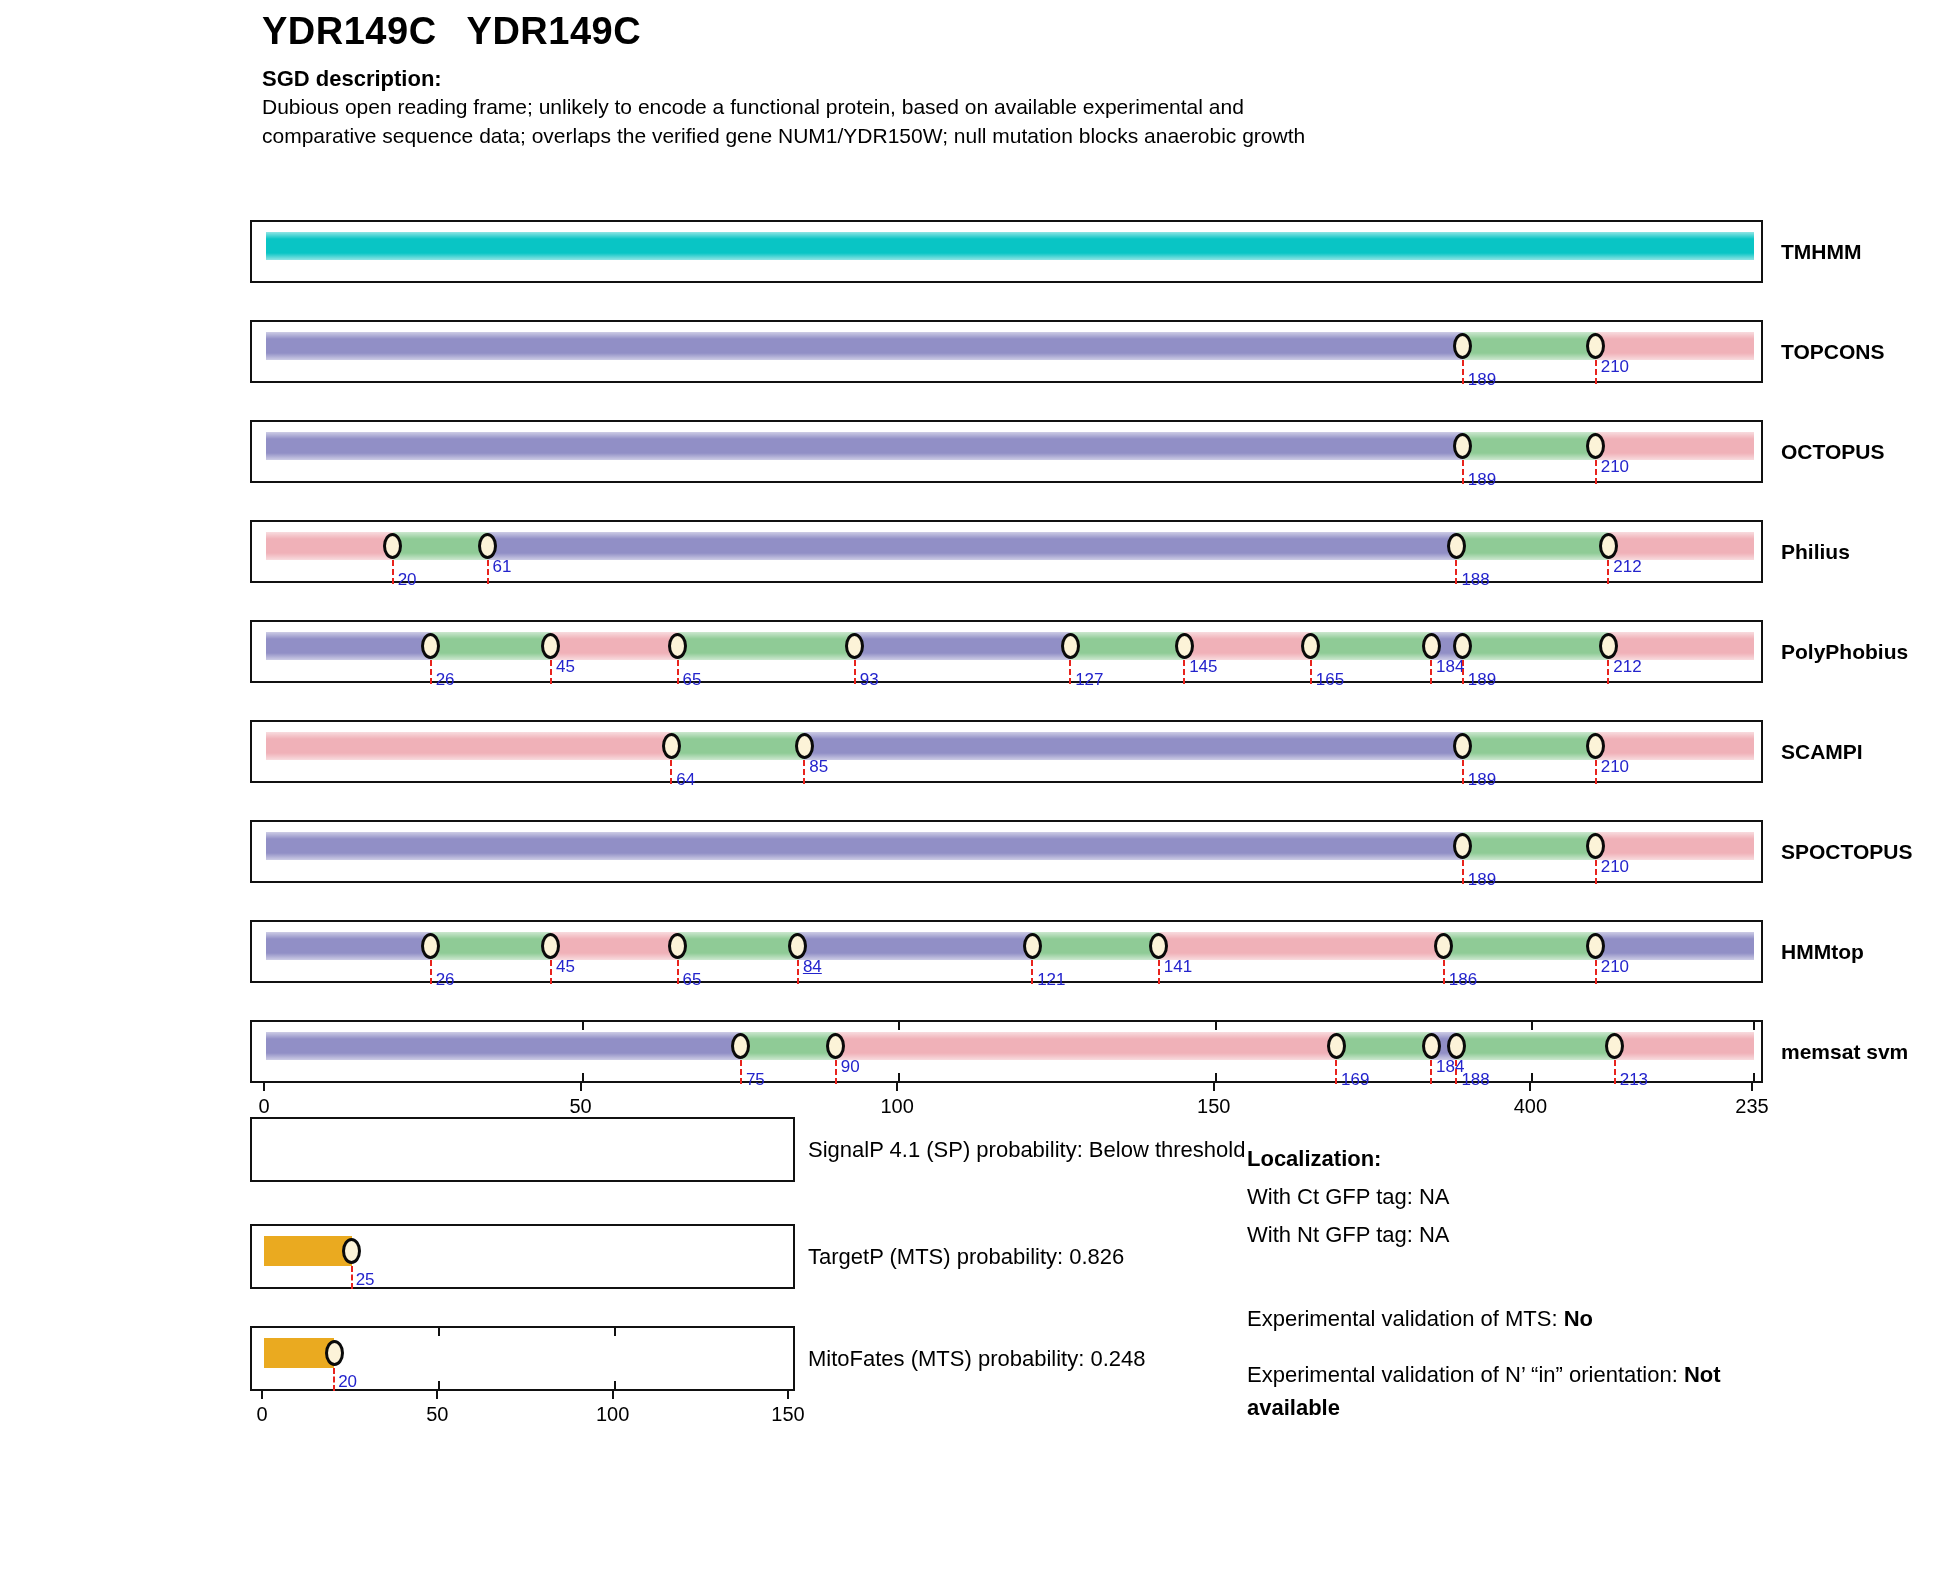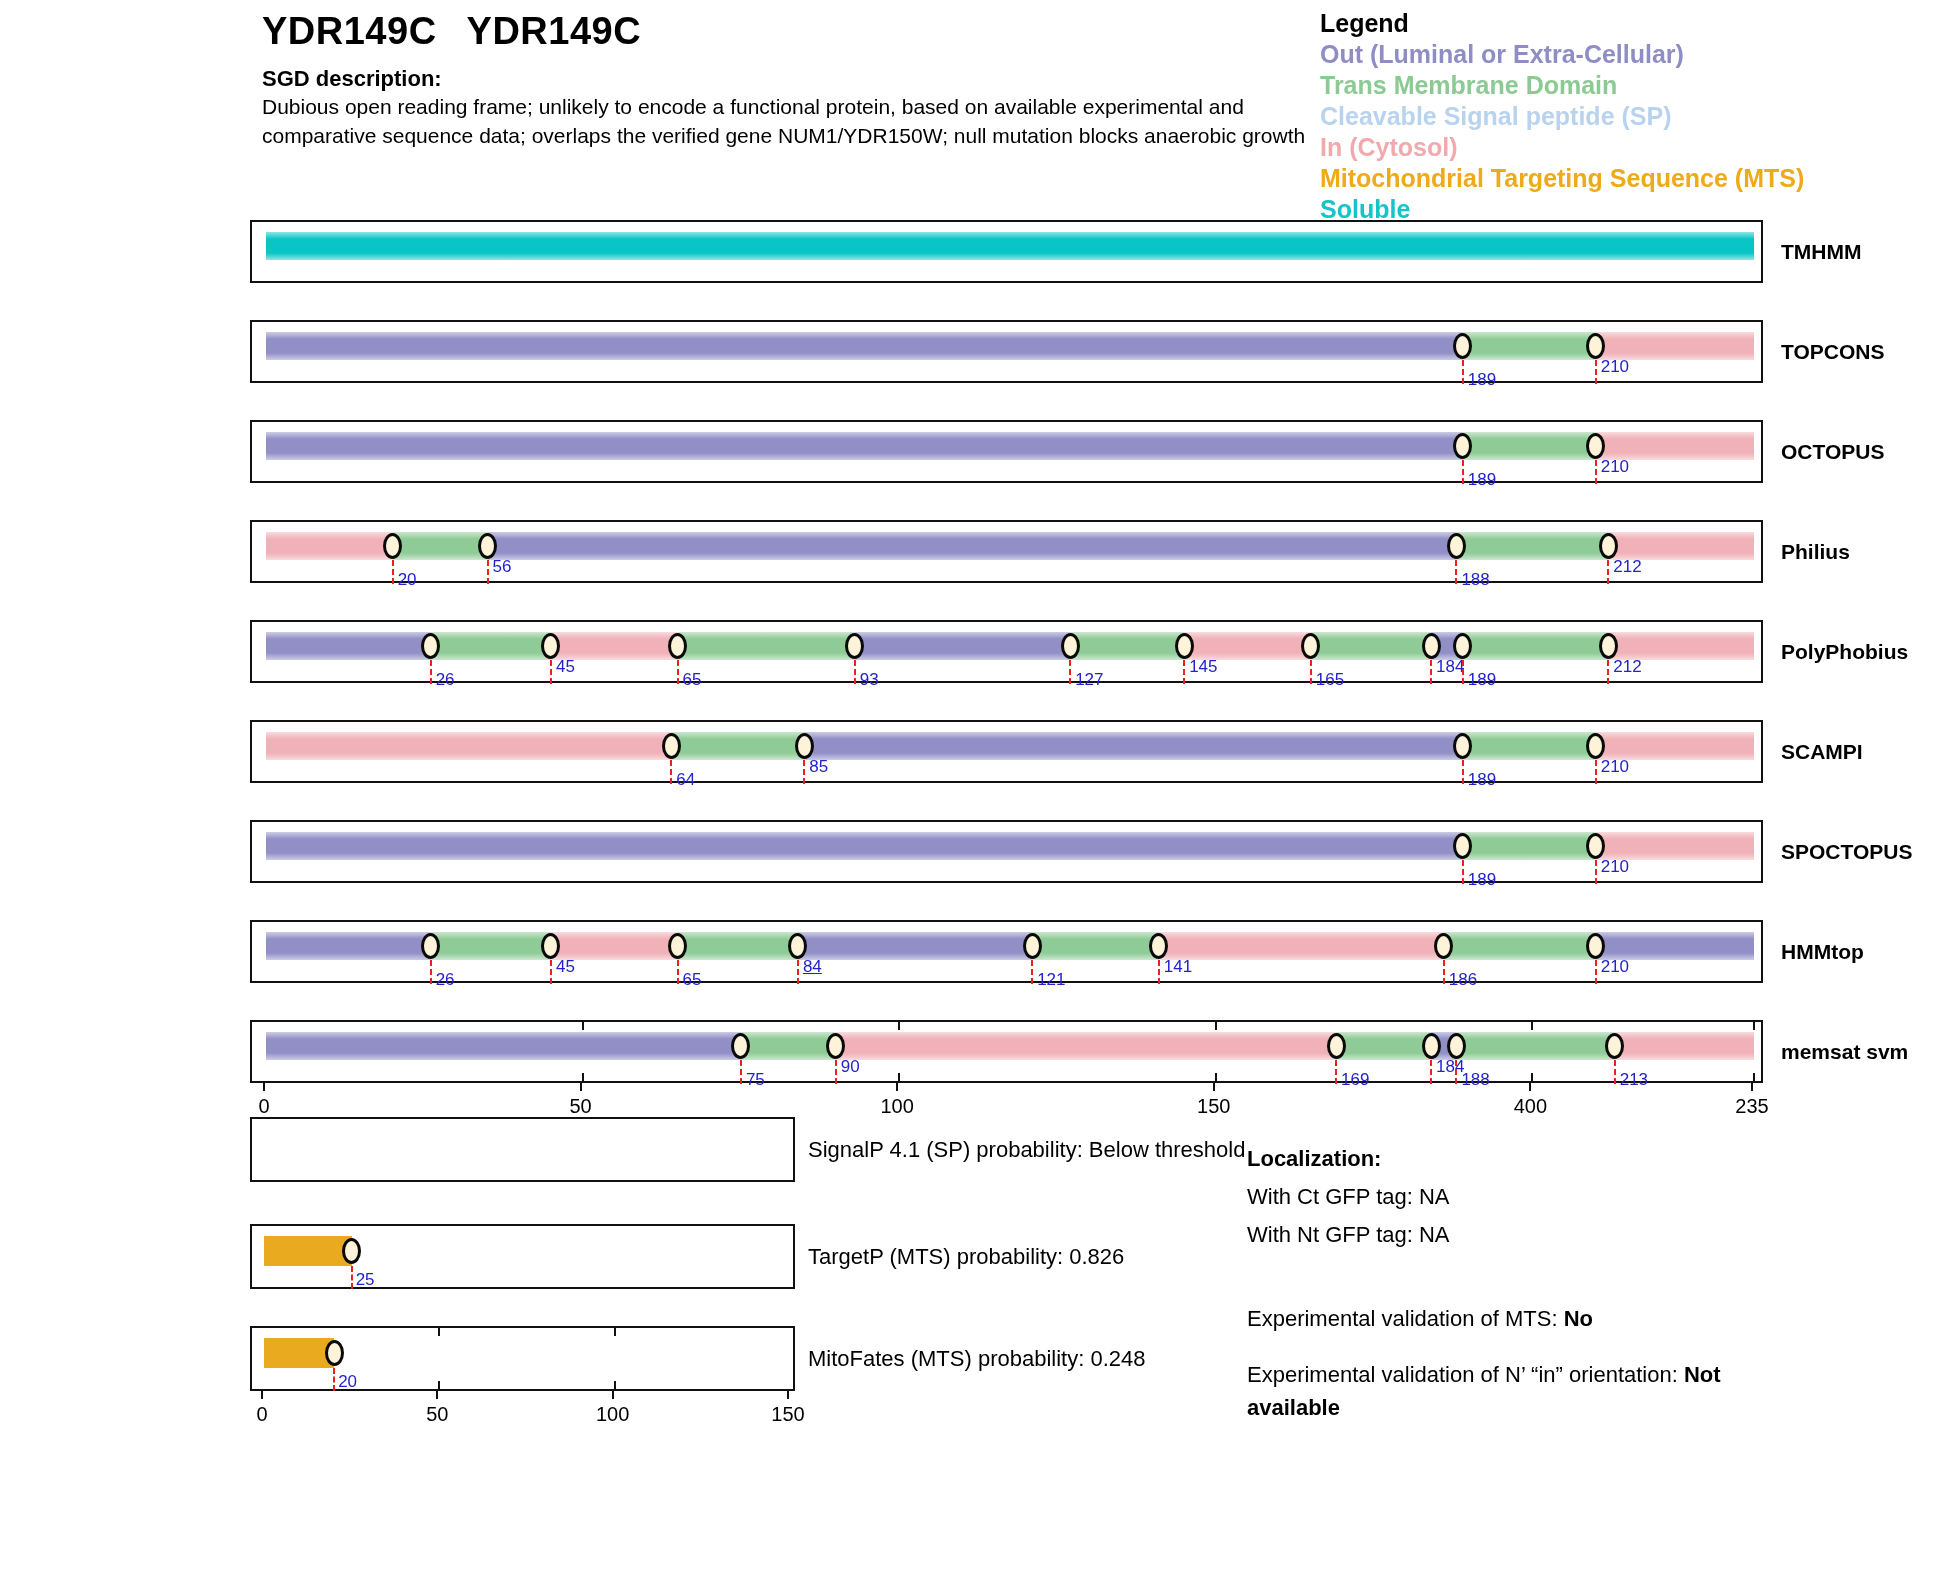--- a/index.html
+++ b/index.html
@@ -41,29 +41,20 @@
 <body>
 
 <div id="page">
 
   <div class="abs" id="title">
     <span>YDR149C</span><span class="gene2">YDR149C</span>
   </div>
   <div class="abs" id="sgd-label">SGD description:</div>
   <div class="abs" id="sgd-desc">Dubious open reading frame; unlikely to encode a functional protein, based on available experimental and comparative sequence data; overlaps the verified gene NUM1/YDR150W; null mutation blocks anaerobic growth</div>
 
-  <div class="abs" id="legend">
-    <div class="leg-line">Legend</div>
-  <div class="leg-line" style="color: rgb(143, 141, 197);">Out (Luminal or Extra-Cellular)</div>
-      <div class="leg-line" style="color: rgb(140, 202, 147);">Trans Membrane Domain</div>
-      <div class="leg-line" style="color: rgb(185, 211, 238);">Cleavable Signal peptide (SP)</div>
-      <div class="leg-line" style="color: rgb(240, 170, 174);">In (Cytosol)</div>
-      <div class="leg-line" style="color: rgb(238, 170, 24);">Mitochondrial Targeting Sequence (MTS)</div>
-      <div class="leg-line" style="color: rgb(20, 196, 198);">Soluble</div>
-    </div>
 
   <div id="tracks">
       <div class="track-box" style="top: 220px;">
         <div class="track-bar-seg" style="left: 14px; width: 1488px; background: rgb(9, 197, 197);"></div>
         <div class="bar-gloss" style="left: 14px; width: 1488px;"></div>
       </div>
       <div class="track-label" style="left: 1781px; top: 240px;">TMHMM</div>
       <div class="track-box" style="top: 320px;">
         <div class="track-bar-seg" style="left: 14px; width: 1196.73px; background: rgb(145, 143, 198);"></div>
         <div class="track-bar-seg" style="left: 1210.73px; width: 132.97px; background: rgb(143, 203, 150);"></div>
@@ -95,21 +86,21 @@
         <div class="track-bar-seg" style="left: 140.638px; width: 94.9787px; background: rgb(143, 203, 150);"></div>
         <div class="track-bar-seg" style="left: 235.617px; width: 968.783px; background: rgb(145, 143, 198);"></div>
         <div class="track-bar-seg" style="left: 1204.4px; width: 151.966px; background: rgb(143, 203, 150);"></div>
         <div class="track-bar-seg" style="left: 1356.37px; width: 145.634px; background: rgb(240, 177, 184);"></div>
         <div class="bar-gloss" style="left: 14px; width: 1488px;"></div>
         <div class="bline" style="left: 139.638px;"></div>
         <div class="bmarker" style="left: 131.138px;"></div>
         <div class="blabel" style="left: 145.638px; top: 48px;">20</div>
         <div class="bline" style="left: 234.617px;"></div>
         <div class="bmarker" style="left: 226.117px;"></div>
-        <div class="blabel" style="left: 240.617px; top: 35px;">56</div>
+        <div class="blabel" style="left: 240.617px; top: 35px;">61</div>
         <div class="bline" style="left: 1203.4px;"></div>
         <div class="bmarker" style="left: 1194.9px;"></div>
         <div class="blabel" style="left: 1209.4px; top: 48px;">188</div>
         <div class="bline" style="left: 1355.37px;"></div>
         <div class="bmarker" style="left: 1346.87px;"></div>
         <div class="blabel" style="left: 1361.37px; top: 35px;">212</div>
       </div>
       <div class="track-label" style="left: 1781px; top: 540px;">Philius</div>
       <div class="track-box" style="top: 620px;">
         <div class="track-bar-seg" style="left: 14px; width: 164.63px; background: rgb(145, 143, 198);"></div>

